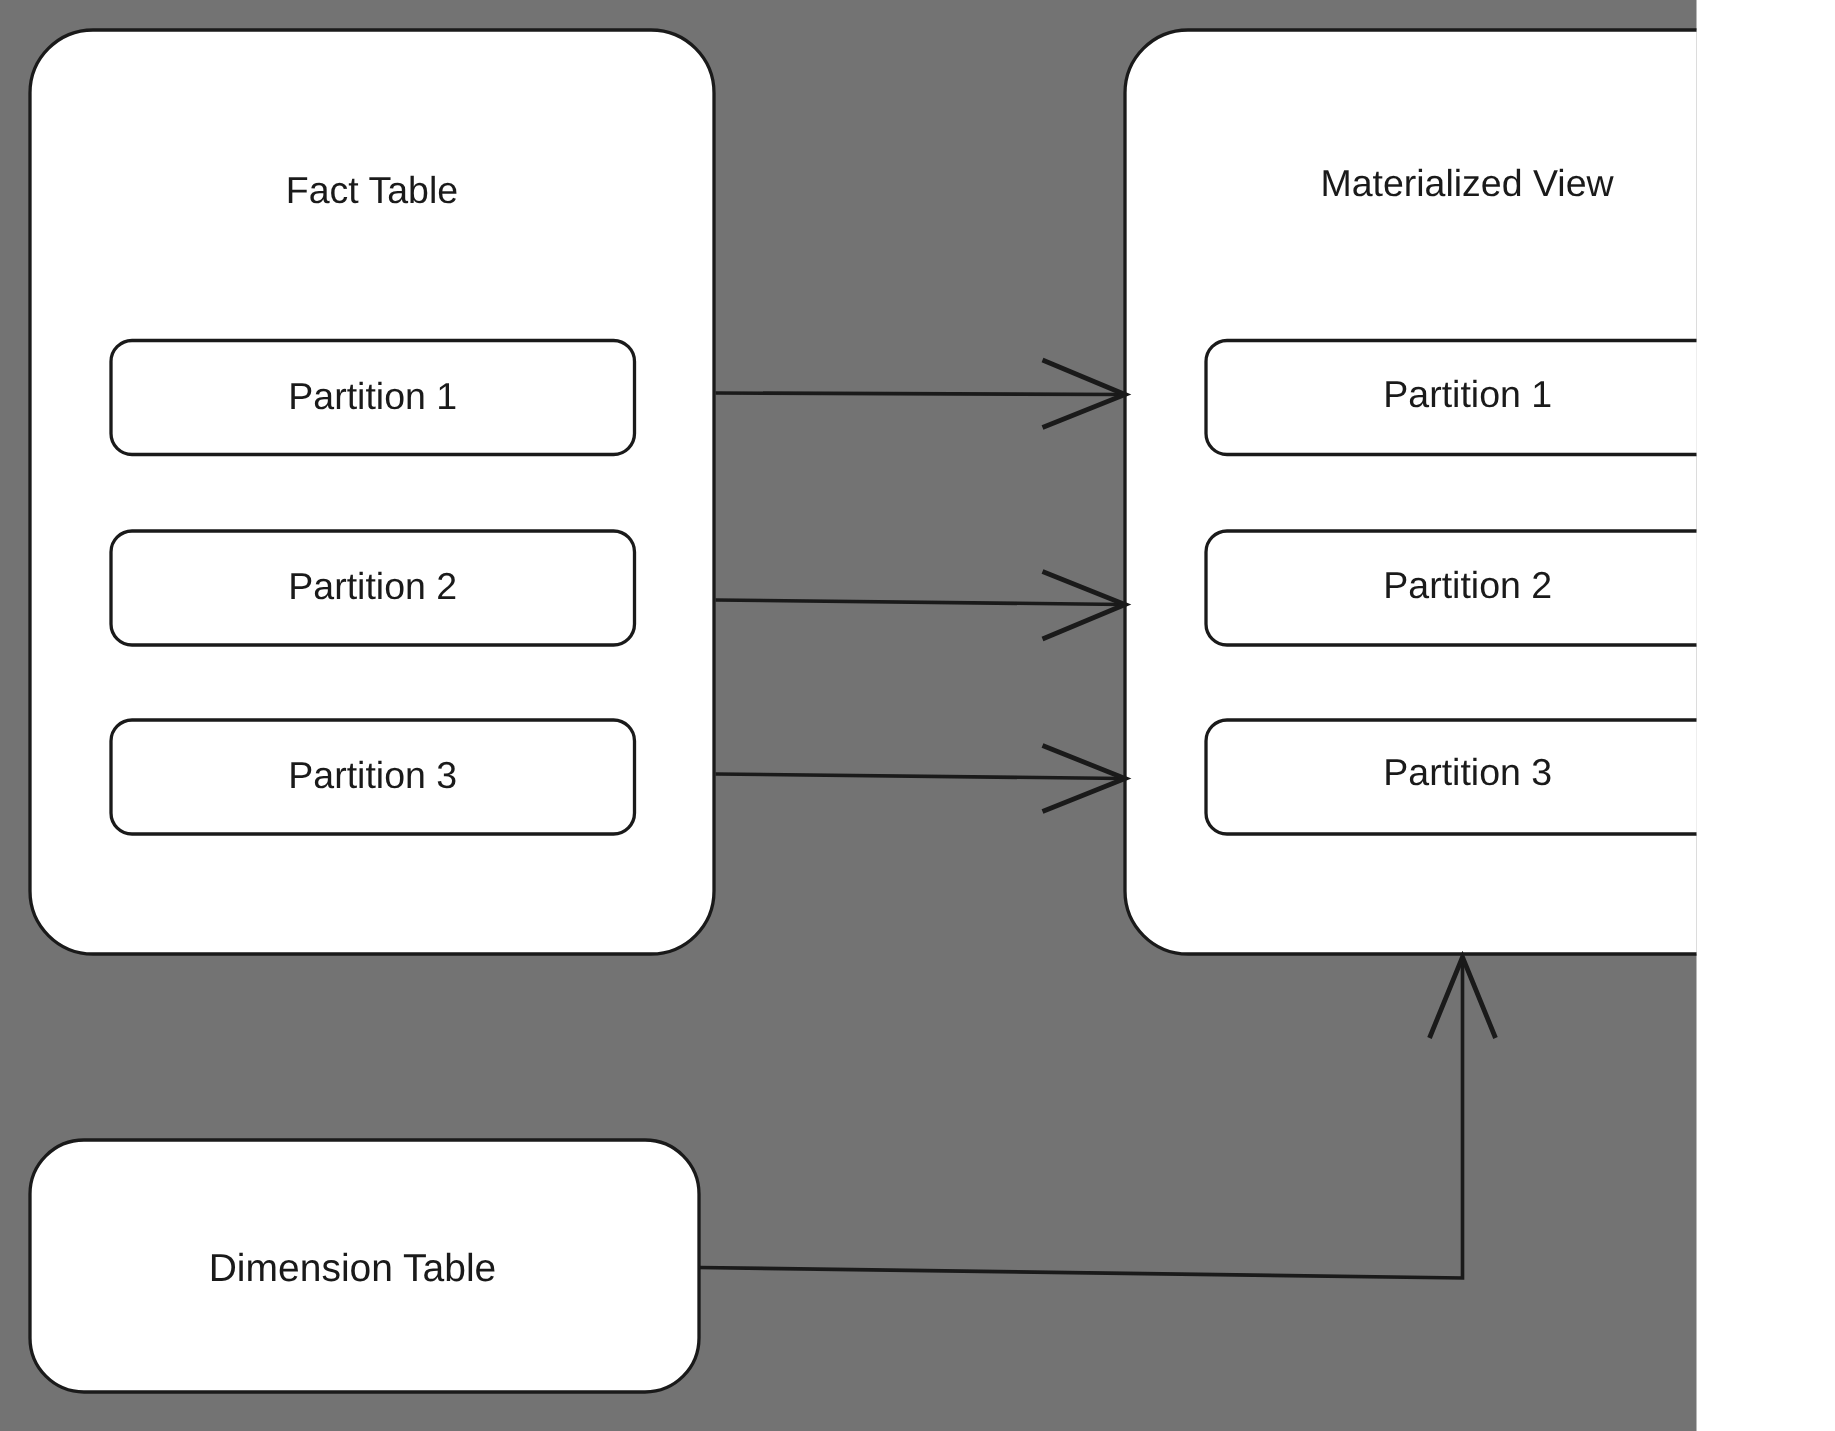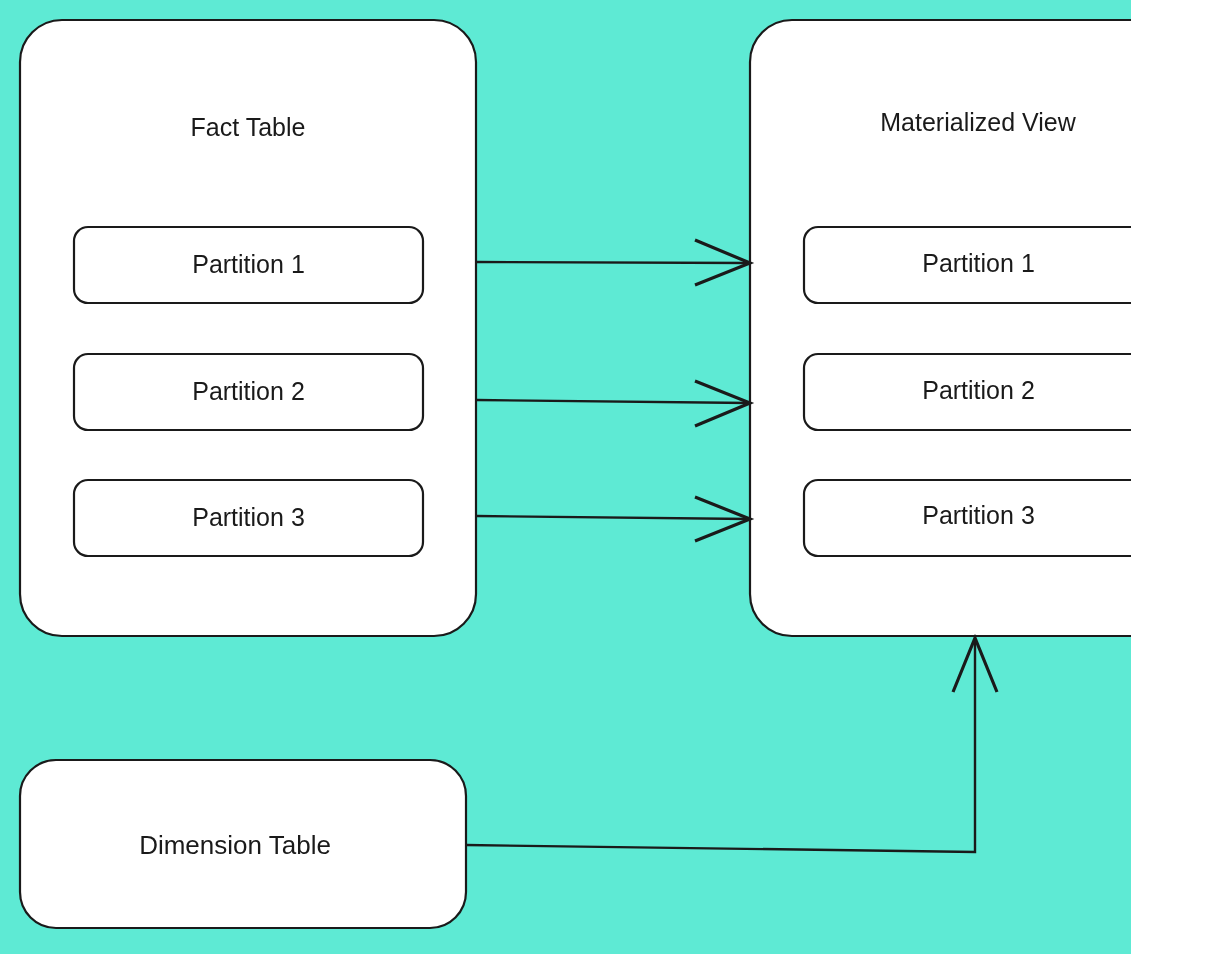--- a/index.html
+++ b/index.html
@@ -7,21 +7,21 @@
     padding: 0;
     background: #ffffff;
   }
   body {
     font-family: "Liberation Sans", sans-serif;
   }
   #canvas {
     position: relative;
     width: 1131px;
     height: 954px;
-    background: #5eead4;
+    background: #737373;
     overflow: hidden;
   }
   #diagram-svg {
     position: absolute;
     top: 0;
     left: 0;
     width: 1223px;
     height: 954px;
   }
   .node-rect {

